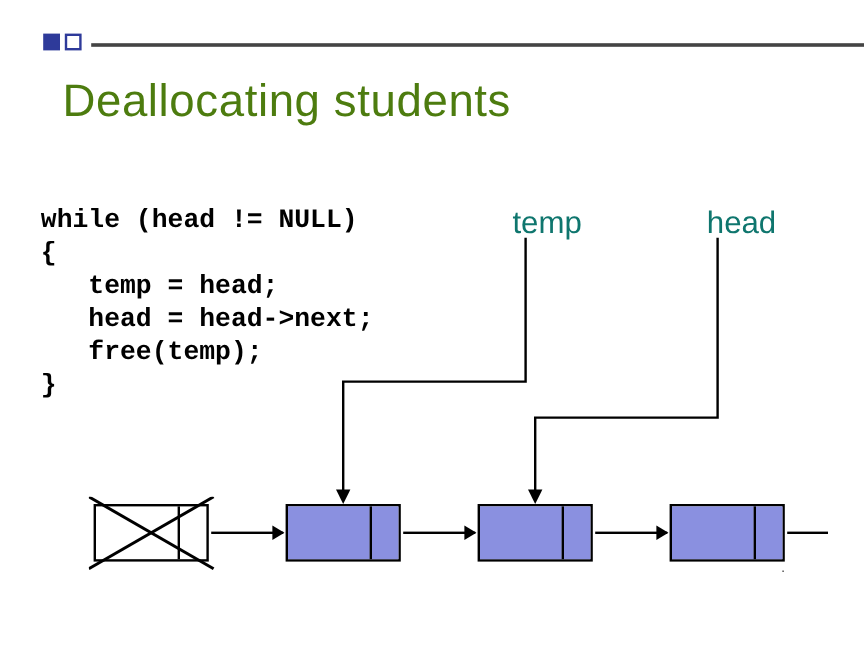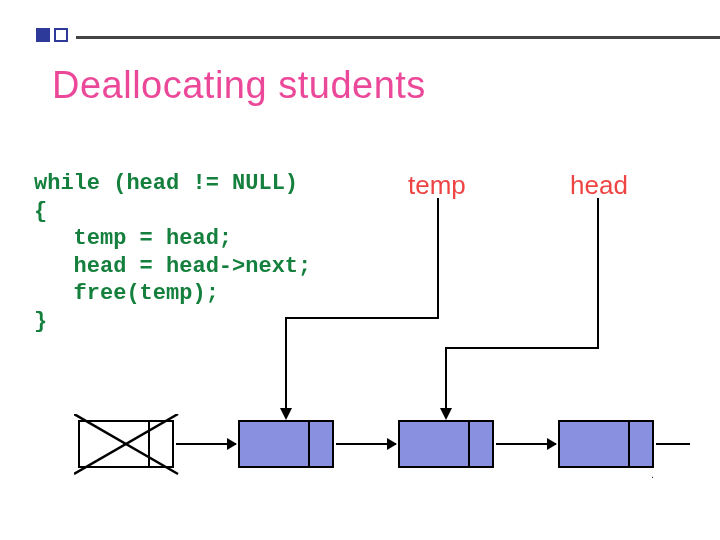--- a/index.html
+++ b/index.html
@@ -36,42 +36,43 @@
     right: 0;
     top: 36px;
     height: 3px;
     background: #444;
   }
   .title {
     position: absolute;
     left: 52px;
     top: 64px;
     font-size: 38px;
-    color: #ec4899;
+    color: #4d7c0f;
     font-weight: 400;
     letter-spacing: 0.5px;
   }
 
   .code {
     position: absolute;
     left: 34px;
     top: 170px;
     font-family: "Courier New", Courier, monospace;
     font-size: 22px;
     font-weight: bold;
     line-height: 1.25;
-    color: #15803d;
+    color: #000000;
     white-space: pre;
   }
 
   .ptr-label {
     position: absolute;
     font-family: Arial, Helvetica, sans-serif;
     font-size: 26px;
-    color: #ef4444;
+    color: #0f766e;
+    margin-left: 19px;
   }
   .temp-label { left: 408px; top: 170px; }
   .head-label { left: 570px; top: 170px; text-align: right; }
 
   
   .node {
     position: absolute;
     top: 420px;
     width: 96px;
     height: 48px;

